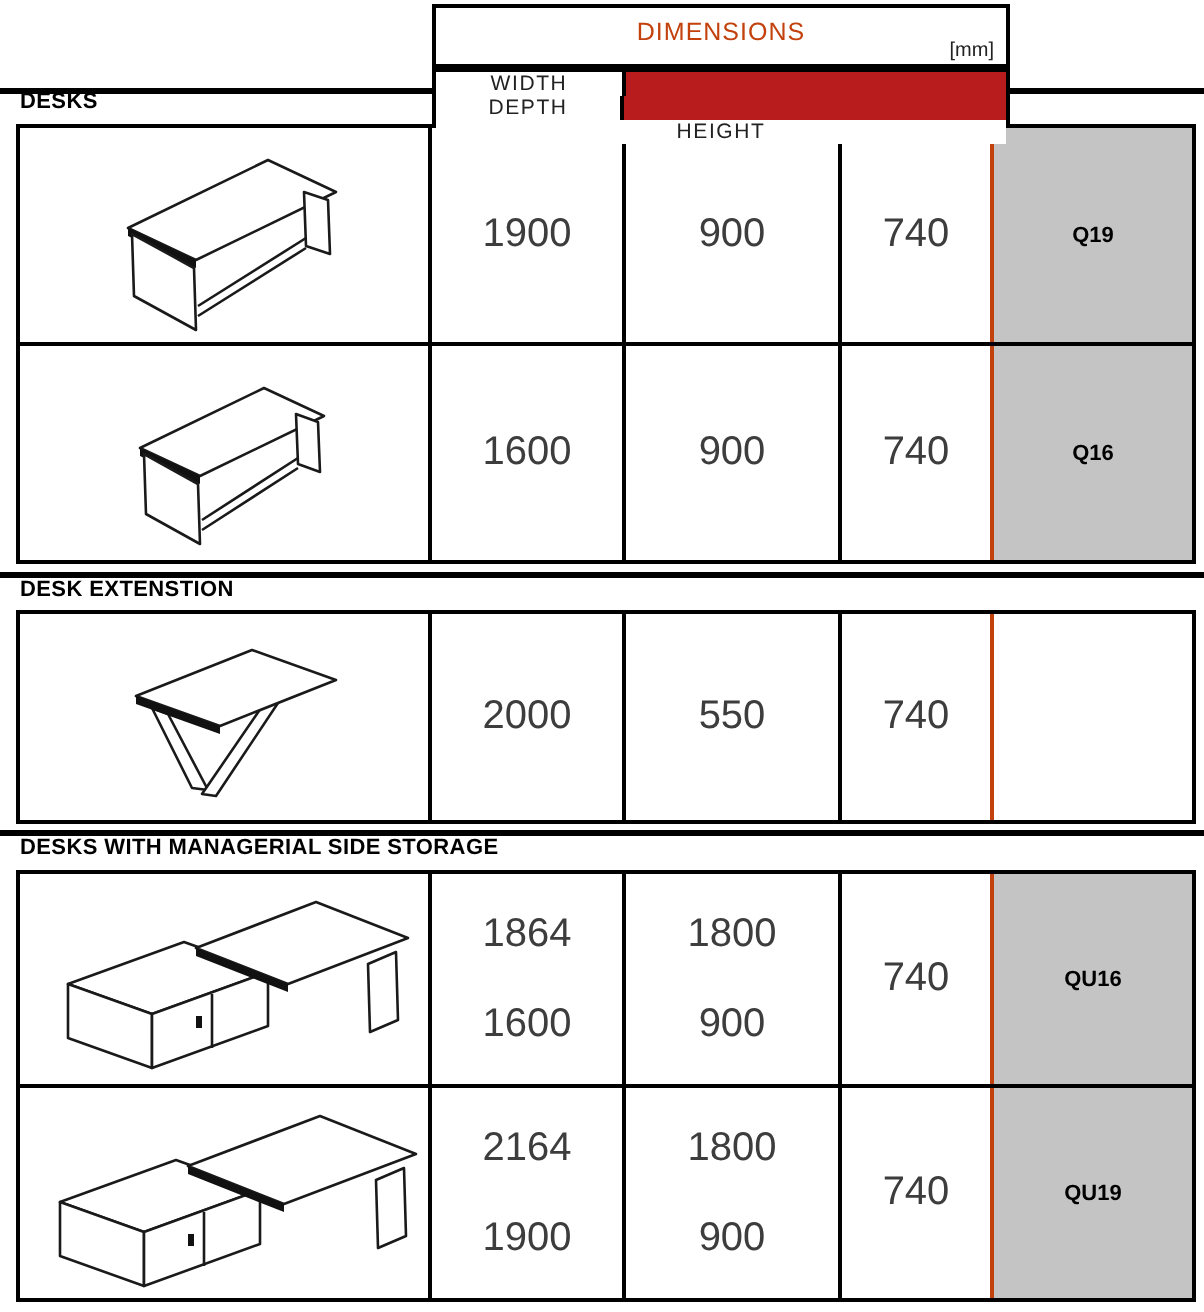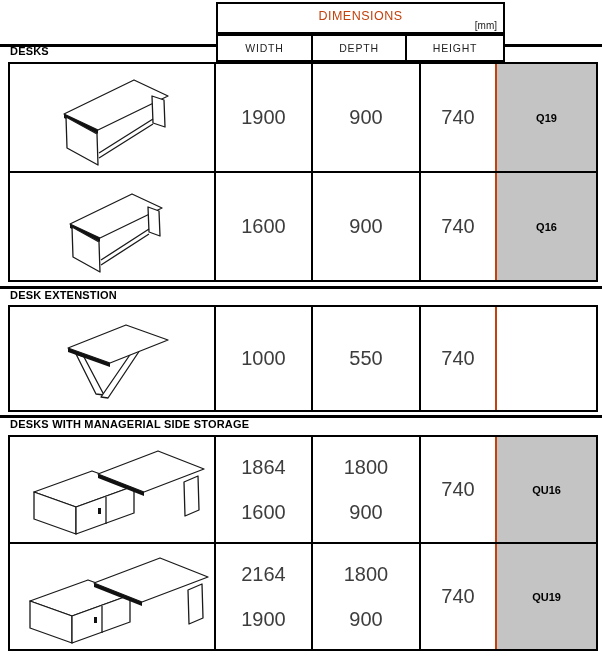--- a/index.html
+++ b/index.html
@@ -16,20 +16,21 @@
     position:absolute;left:0;right:0;top:5px;text-align:center;
     font-size:12.5px;letter-spacing:.5px;color:#c2410c;
   }
   .dim-unit{
     position:absolute;right:6px;bottom:1px;font-size:10px;color:#222;
   }
   .sub-row{
     position:absolute;left:216px;top:34px;width:289px;height:28px;
     border:2px solid #000;box-sizing:border-box;background:#b91c1c;z-index:2;
     display:flex;
+    flex-direction:column;
   }
   .sub-cell{
     box-sizing:border-box;display:flex;align-items:center;justify-content:center;
     font-size:10.5px;letter-spacing:.8px;color:#222;background:#fff;
   }
   .sub-cell.c1{width:95px;border-right:2px solid #000;}
   .sub-cell.c2{width:94px;border-right:2px solid #000;}
   .sub-cell.c3{flex:1;}
   
   .rule{position:absolute;left:0;width:602px;height:3px;background:#000;z-index:0;}
@@ -136,21 +137,21 @@
     <div class="row">
       <div class="cell c-draw">
         <svg class="sketch" width="204" height="98" viewBox="0 0 204 98" fill="none" stroke="#1a1a1a" stroke-width="1.3" stroke-linejoin="round">
           <polygon points="66,44 74,47 94,85 86,84" fill="#fff"></polygon>
           <polygon points="126,36 134,34 98,88 91,87" fill="#fff"></polygon>
           <polygon points="58,38 116,15 158,30 100,53" fill="#fff"></polygon>
           <polygon points="58,38 100,53 100,57 58,42" fill="#111" stroke="none"></polygon>
         </svg>
       </div>
       <div class="cell c-w num single">
-          <span>1000</span>
+          <span>2000</span>
         </div>
       <div class="cell c-d num single">
           <span>550</span>
         </div>
       <div class="cell c-h num single">
           <span>740</span>
         </div>
     </div>
   </div>
 

